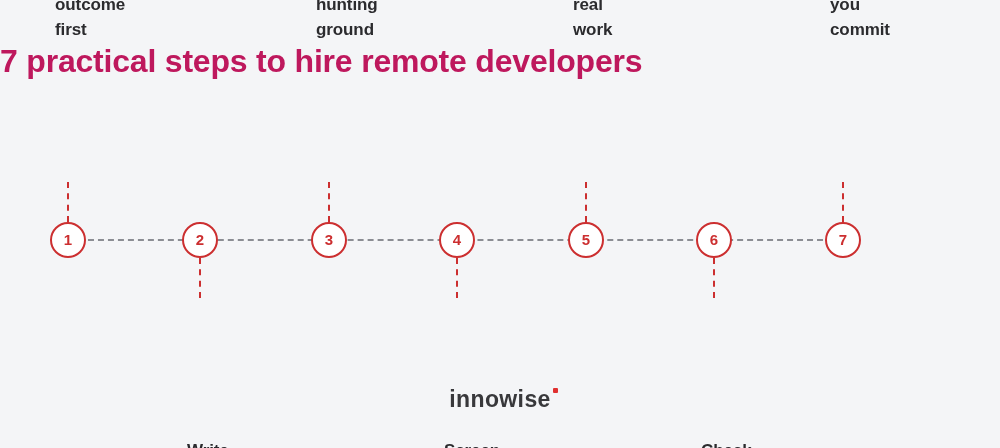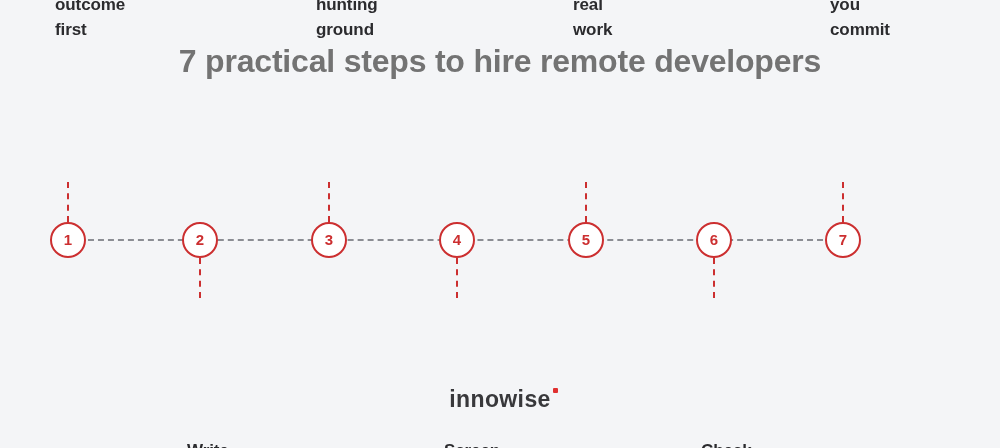--- a/index.html
+++ b/index.html
@@ -20,24 +20,23 @@
     width: 1000px;
     height: 448px;
   }
 
   
   .title {
     position: absolute;
     top: 40px;
     left: 0;
     width: 1000px;
-    text-align: center;
     font-size: 32px;
     font-weight: bold;
-    color: #737373;
+    color: #be185d;
     letter-spacing: -0.2px;
     line-height: 42px;
     white-space: nowrap;
   }
 
   
   .timeline {
     position: absolute;
     left: 0;
     top: 0;

